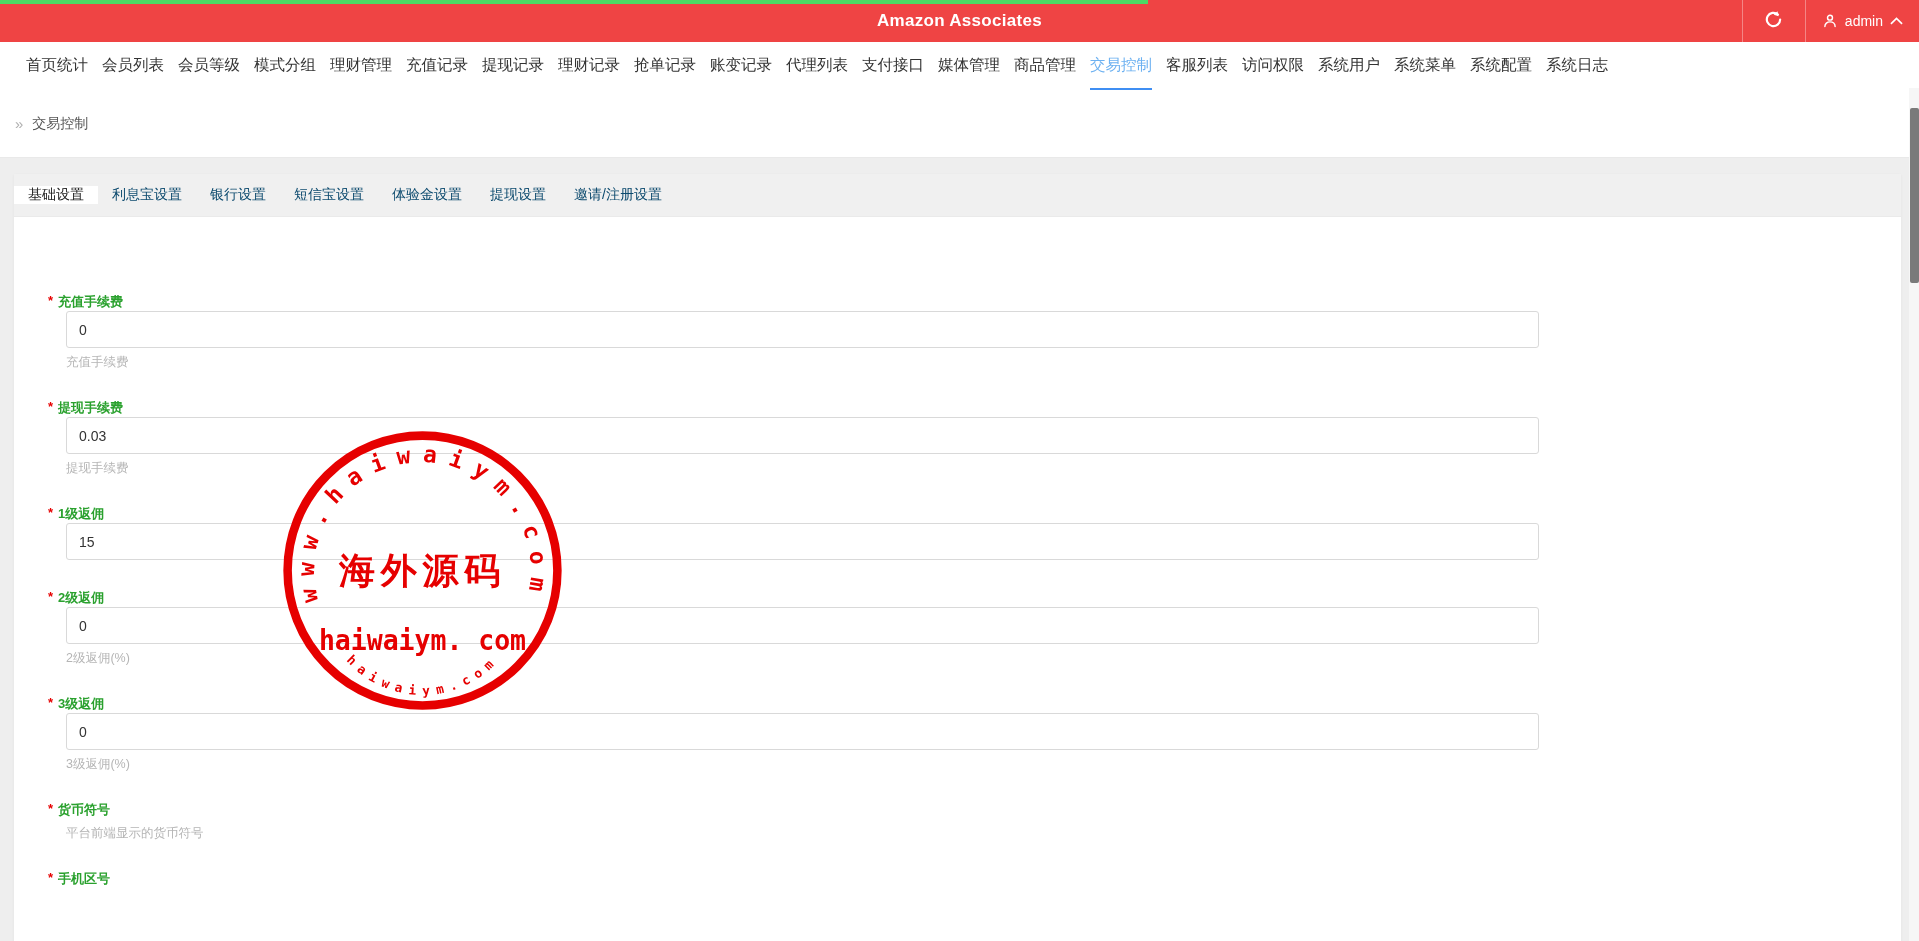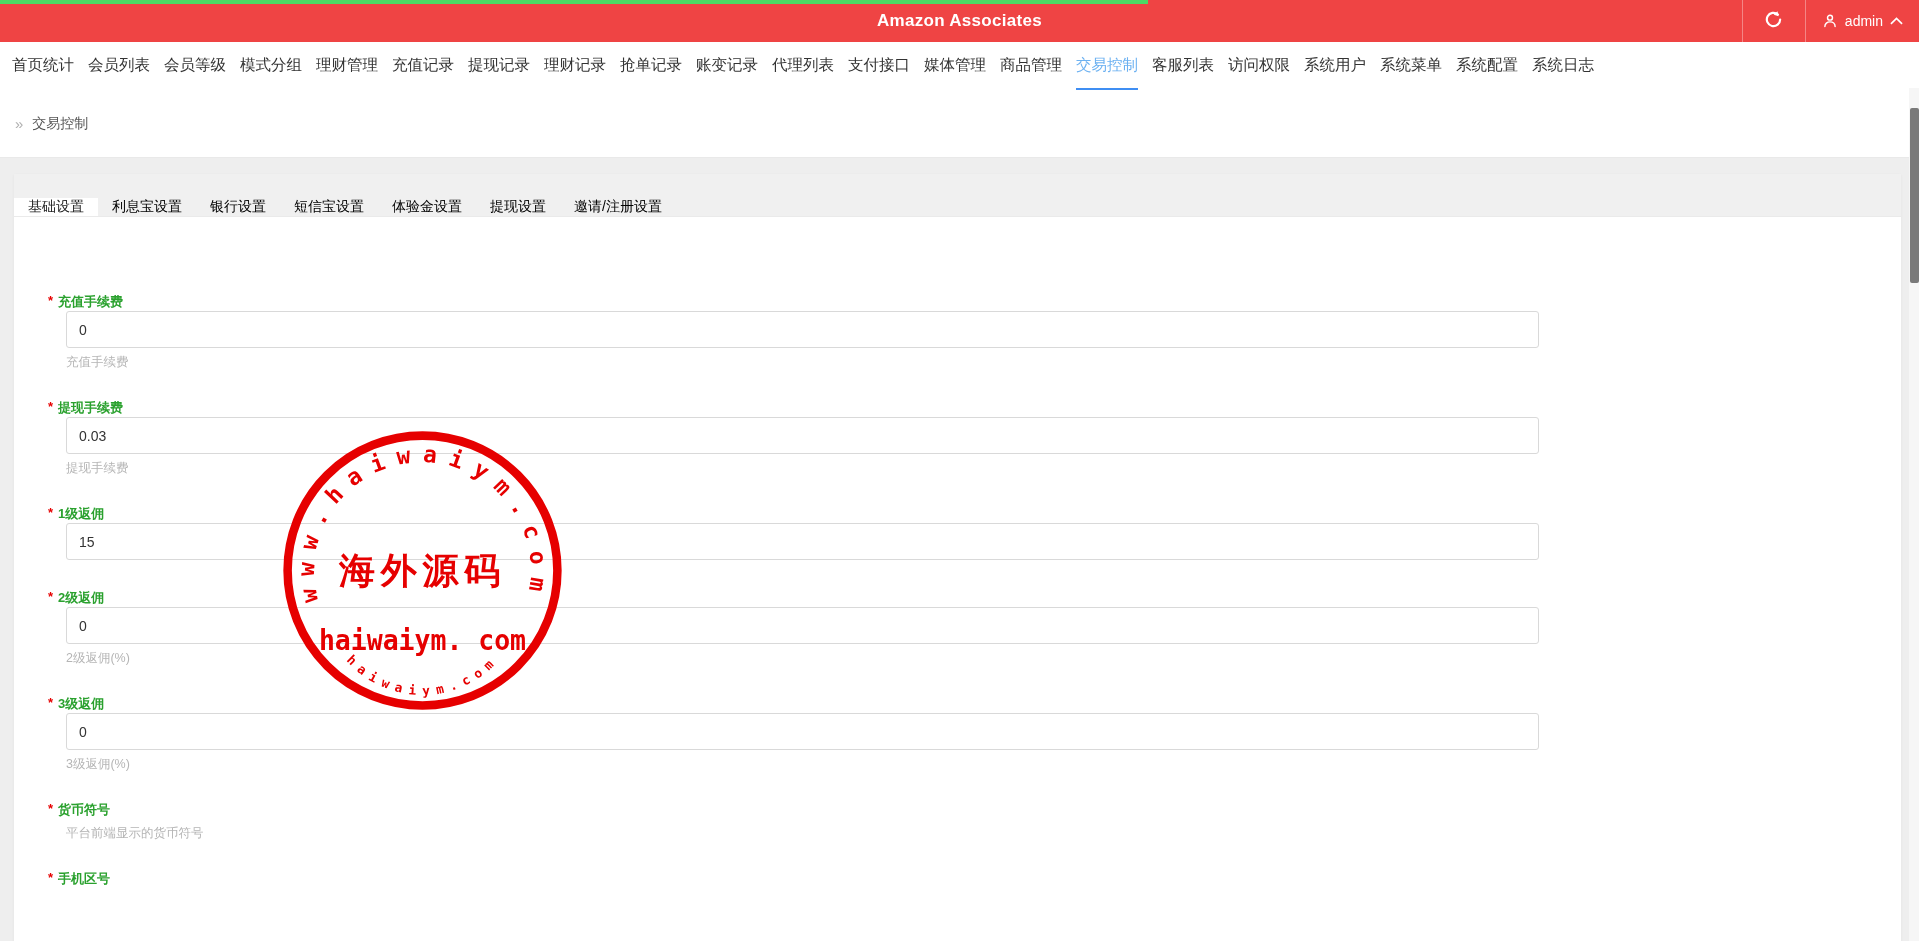--- a/index.html
+++ b/index.html
@@ -16,35 +16,35 @@
   .header{height:42px;background:#ef4444;position:relative;display:flex;align-items:stretch;color:#fff;z-index:10;}
   .header-title{position:absolute;left:0;right:0;top:0;bottom:0;display:flex;align-items:center;justify-content:center;
     font-size:17px;font-weight:700;letter-spacing:.3px;}
   .header-right{margin-left:auto;display:flex;align-items:stretch;position:relative;z-index:2;}
   .hdr-btn{display:flex;align-items:center;justify-content:center;cursor:pointer;}
   .refresh-btn{width:62px;border-left:1px solid rgba(255,255,255,.35);border-right:1px solid rgba(255,255,255,.35);}
   .user-btn{padding:0 16px 0 16px;gap:7px;font-size:14px;}
   .user-btn svg{display:block;}
 
   
-  .navbar{height:48px;background:#fff;display:flex;align-items:stretch;padding-left:5px;}
+  .navbar{height:48px;background:#fff;display:flex;align-items:stretch;padding-left:19px;}
   .nav-item{display:flex;align-items:center;margin:0 7px;font-size:15.5px;color:#333;cursor:pointer;
     border-bottom:2px solid transparent;white-space:nowrap;}
   .nav-item.active{color:#6cb1f1;border-bottom-color:#3f8ef3;}
 
   
   .breadcrumb{height:67px;background:#fff;display:flex;align-items:center;padding-left:15px;
     font-size:14px;color:#555;border-bottom:1px solid #e9e9e9;}
   .breadcrumb .sep{color:#b0b0b0;margin-right:9px;font-size:15px;}
 
   
   .page{position:absolute;top:158px;left:0;right:0;bottom:0;background:#eeeeee;overflow:hidden;}
   .card{position:absolute;left:14px;top:16px;width:1887px;height:1300px;background:#fff;box-shadow:0 1px 3px rgba(0,0,0,.05);}
-  .tabbar{height:42px;background:#f0f0f0;display:flex;align-items:flex-end;border-bottom:1px solid #eaeaea;}
-  .tab{padding:0 14px;display:flex;align-items:center;font-size:14px;color:#000000;cursor:pointer;white-space:nowrap;}
+  .tabbar{height:42px;background:#f0f0f0;display:flex;align-items:center;border-bottom:1px solid #eaeaea;}
+  .tab{padding:0 14px;display:flex;align-items:center;font-size:14px;color:#0c4a6e;cursor:pointer;white-space:nowrap;}
   .tab.active{background:#fff;color:#222;}
 
   
   .form{padding:76px 0 0 34px;}
   .field{margin-bottom:29px;}
   .field-label{height:18px;display:flex;align-items:center;font-size:13px;font-weight:700;color:#2aa12e;}
   .req{color:#e60000;margin-right:5px;position:relative;top:-2px;font-size:13px;font-weight:700;}
   .field-input{display:block;box-sizing:border-box;margin-left:18px;width:1473px;height:37px;
     border:1px solid #d9d9d9;border-radius:3px;padding:0 12px;font-size:14px;color:#333;outline:none;
     font-family:"Liberation Sans","DejaVu Sans",sans-serif;background:#fff;}

